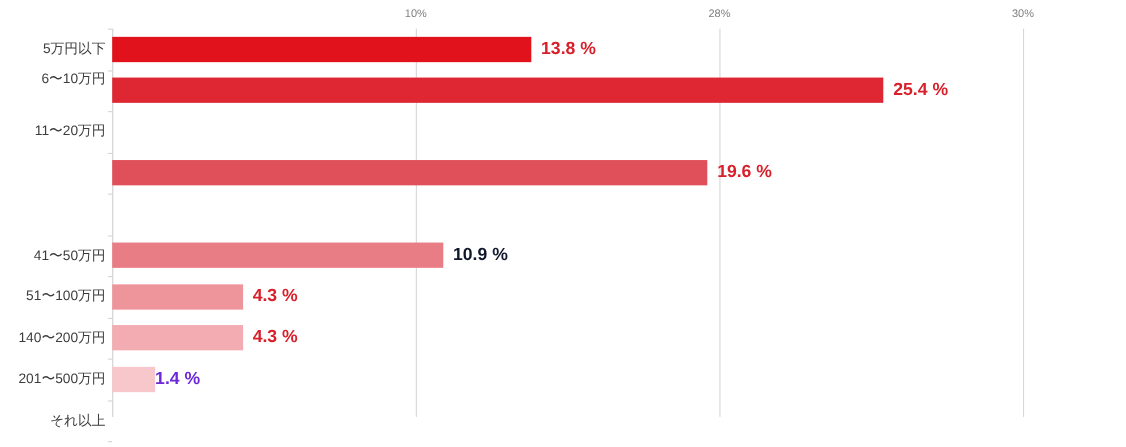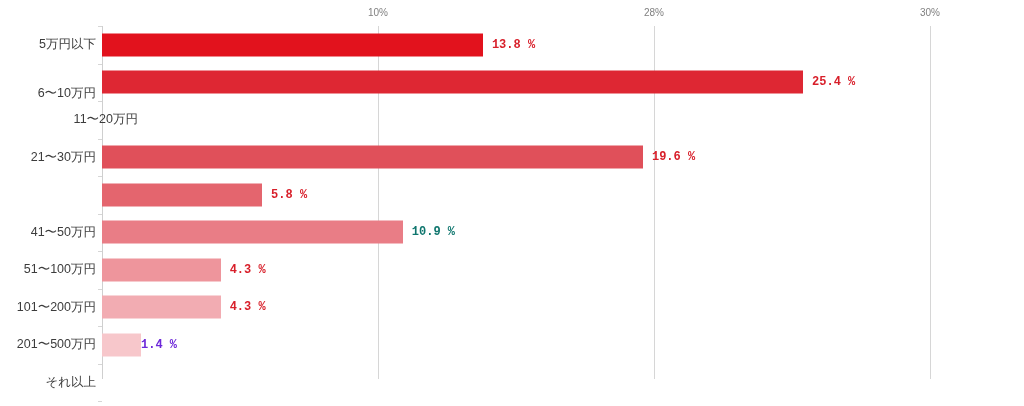--- a/index.html
+++ b/index.html
@@ -66,25 +66,25 @@
     position: absolute;
     top: 50%;
     left: 0;
     transform: translateY(-50%);
     height: 23px;
   }
   .bar-value {
     position: absolute;
     top: 50%;
     transform: translateY(-50%);
-    font-size: 12px;
+    font-size: 16px;
     font-weight: bold;
     color: #D81F2A;
     white-space: nowrap;
-    font-family: Liberation Mono, monospace;
+    font-family: Liberation Sans, sans-serif;
   }
   .tick-mark {
     position: absolute;
     left: -4px;
     top: 0;
     width: 4px;
     height: 1px;
     background: #d6d6d6;
   }
   
@@ -123,50 +123,45 @@
   <div id="gridlines">
       <div class="gridline" style="left: 378px; top: 26px; height: 353px; bottom: auto; background: rgb(214, 214, 214);"></div>
       <div class="gridline" style="left: 654px; top: 26px; height: 353px; bottom: auto; background: rgb(214, 214, 214);"></div>
       <div class="gridline" style="left: 930px; top: 26px; height: 353px; bottom: auto; background: rgb(214, 214, 214);"></div>
     </div>
 
   <div class="axis-line"></div>
 
   <div class="cat-col" id="cat-col">
       <div class="cat-cell" style="top: 0px; color: rgb(60, 60, 60);">5万円以下</div>
-      <div class="cat-cell" style="top: 49px; color: rgb(60, 60, 60);">6〜10万円</div>
-      <div class="cat-cell" style="top: 75px; color: rgb(60, 60, 60); margin-left: 42px;">11〜20万円</div>
-      <div class="cat-cell" style="top: 112.5px; color: rgb(60, 60, 60);">21〜30万円</div>
+      <div class="cat-cell" style="top: 27px; color: rgb(60, 60, 60);">6〜10万円</div>
+      <div class="cat-cell" style="top: 75px; color: rgb(60, 60, 60);">11〜20万円</div>
       <div class="cat-cell" style="top: 187.5px; color: rgb(60, 60, 60);">41〜50万円</div>
       <div class="cat-cell" style="top: 225px; color: rgb(60, 60, 60);">51〜100万円</div>
-      <div class="cat-cell" style="top: 262.5px; color: rgb(60, 60, 60);">101〜200万円</div>
+      <div class="cat-cell" style="top: 262.5px; color: rgb(60, 60, 60);">140〜200万円</div>
       <div class="cat-cell" style="top: 300px; color: rgb(60, 60, 60);">201〜500万円</div>
       <div class="cat-cell" style="top: 337.5px; color: rgb(60, 60, 60);">それ以上</div>
     </div>
 
   <div class="plot-area" id="plot-area">
       <div class="row" style="top: 0px;">
         <div class="bar" style="width: 380.88px; background: rgb(226, 18, 29);"></div>
         <div class="bar-value" style="left: 389.88px; color: rgb(216, 31, 42);">13.8 %</div>
       </div>
       <div class="row" style="top: 37.5px;">
         <div class="bar" style="width: 701.04px; background: rgb(222, 39, 51);"></div>
         <div class="bar-value" style="left: 710.04px; color: rgb(216, 31, 42);">25.4 %</div>
       </div>
       <div class="row" style="top: 112.5px;">
         <div class="bar" style="width: 540.96px; background: rgb(224, 80, 90);"></div>
         <div class="bar-value" style="left: 549.96px; color: rgb(216, 31, 42);">19.6 %</div>
       </div>
-      <div class="row" style="top: 150px;">
-        <div class="bar" style="width: 160.08px; background: rgb(228, 101, 110);"></div>
-        <div class="bar-value" style="left: 169.08px; color: rgb(216, 31, 42);">5.8 %</div>
-      </div>
       <div class="row" style="top: 187.5px;">
         <div class="bar" style="width: 300.84px; background: rgb(233, 125, 134);"></div>
-        <div class="bar-value" style="left: 309.84px; color: #0f766e;">10.9 %</div>
+        <div class="bar-value" style="left: 309.84px; color: #0f172a;">10.9 %</div>
       </div>
       <div class="row" style="top: 225px;">
         <div class="bar" style="width: 118.68px; background: rgb(238, 149, 156);"></div>
         <div class="bar-value" style="left: 127.68px; color: rgb(216, 31, 42);">4.3 %</div>
       </div>
       <div class="row" style="top: 262.5px;">
         <div class="bar" style="width: 118.68px; background: rgb(242, 172, 178);"></div>
         <div class="bar-value" style="left: 127.68px; color: rgb(216, 31, 42);">4.3 %</div>
       </div>
       <div class="row" style="top: 300px;">

